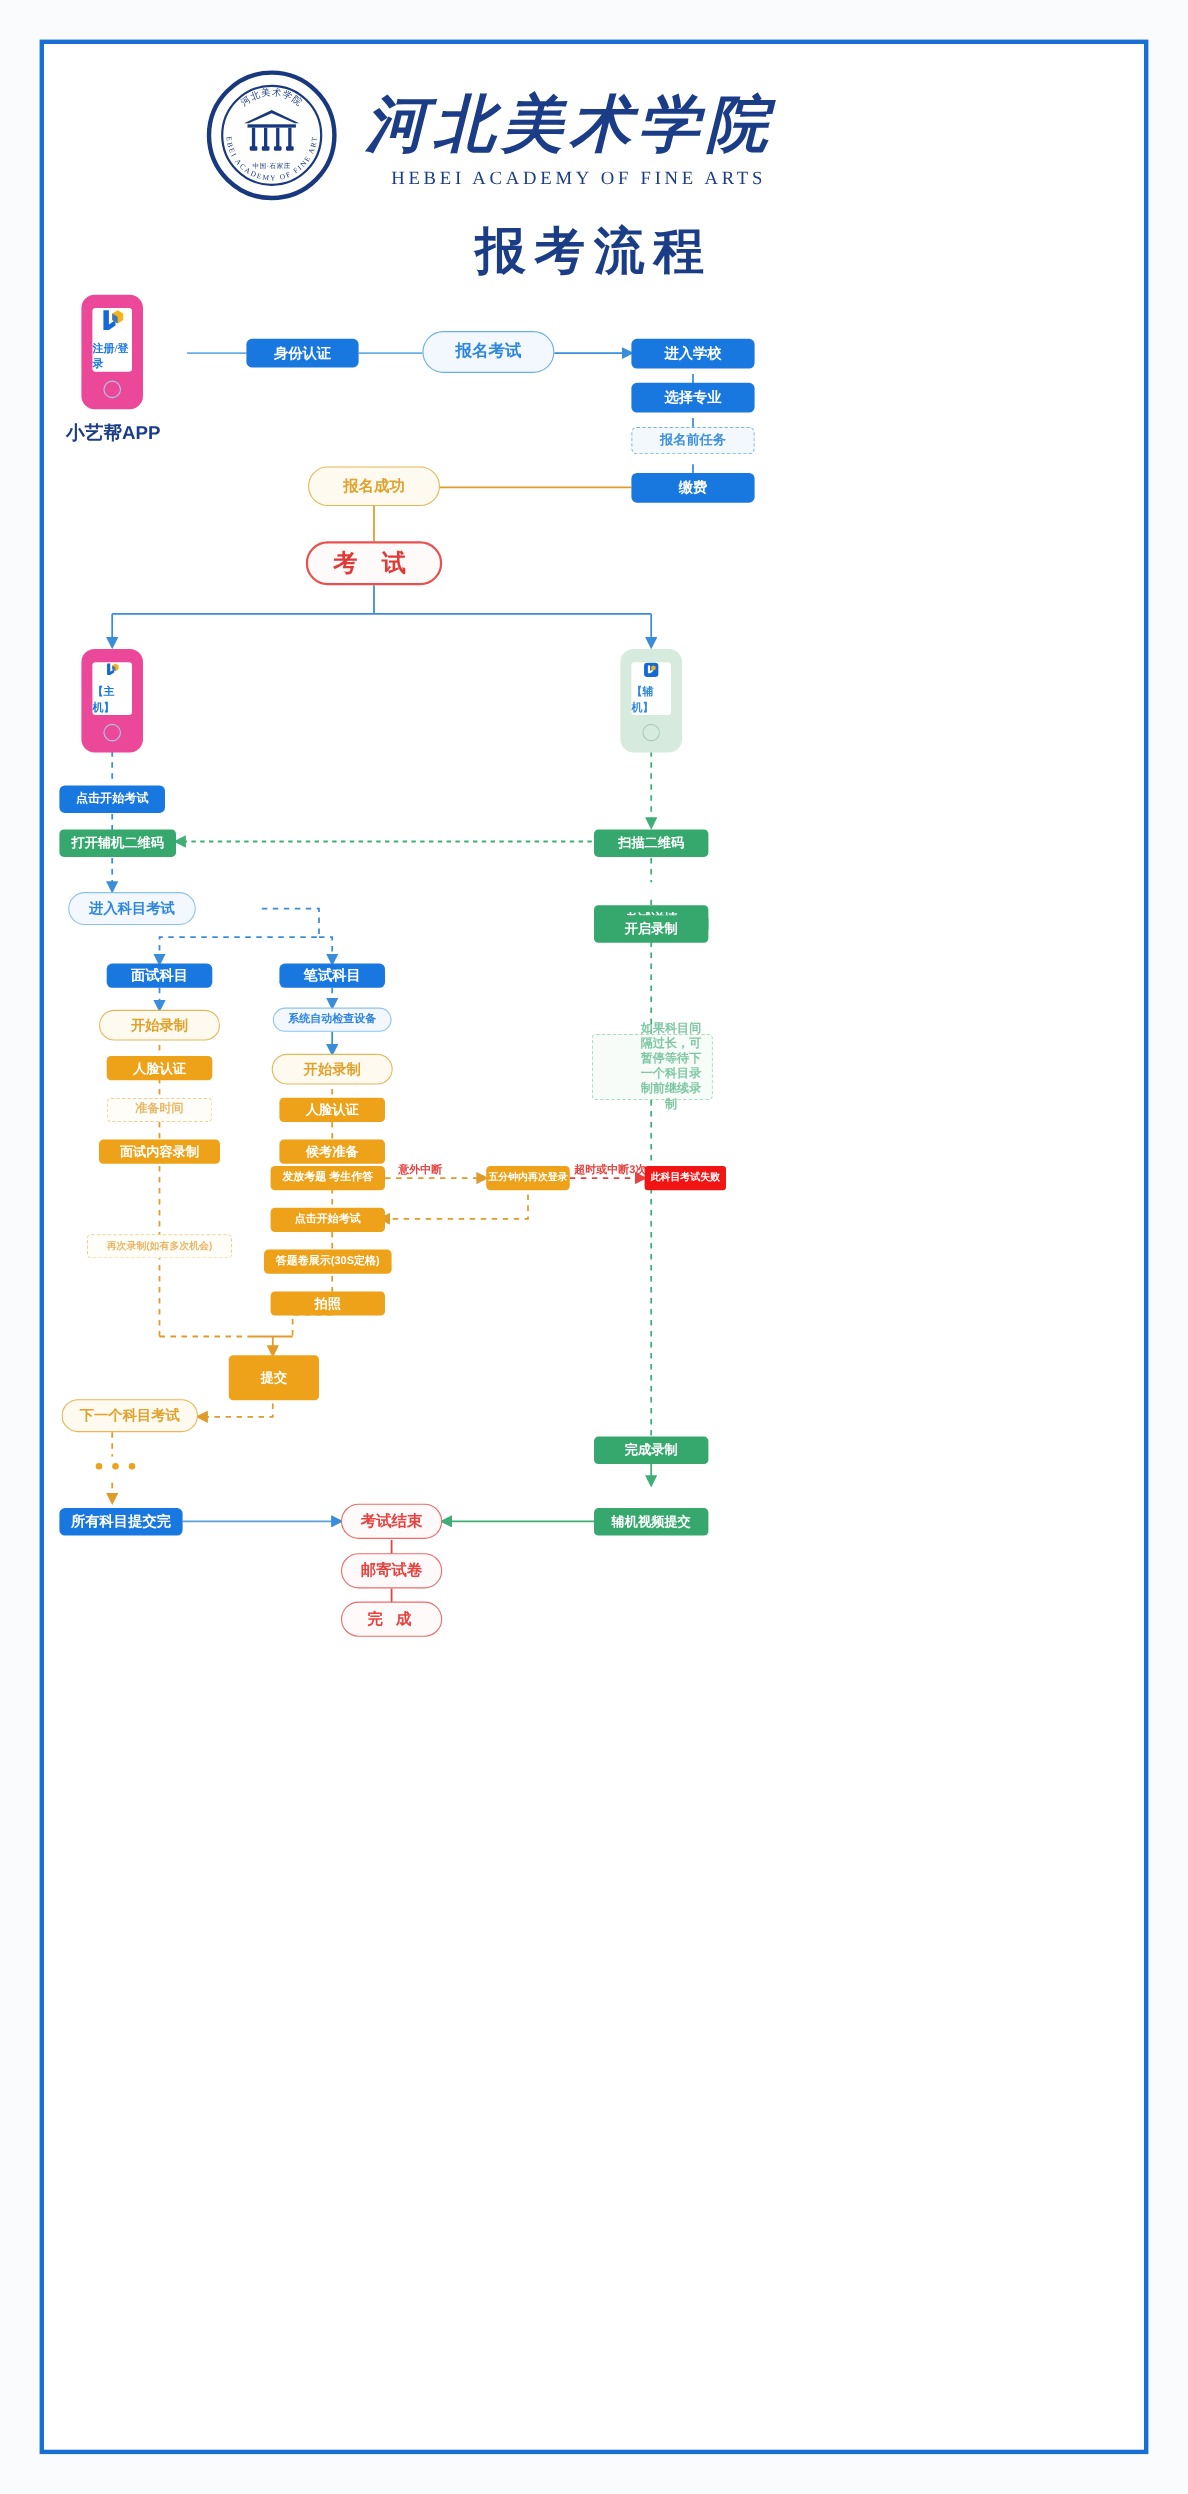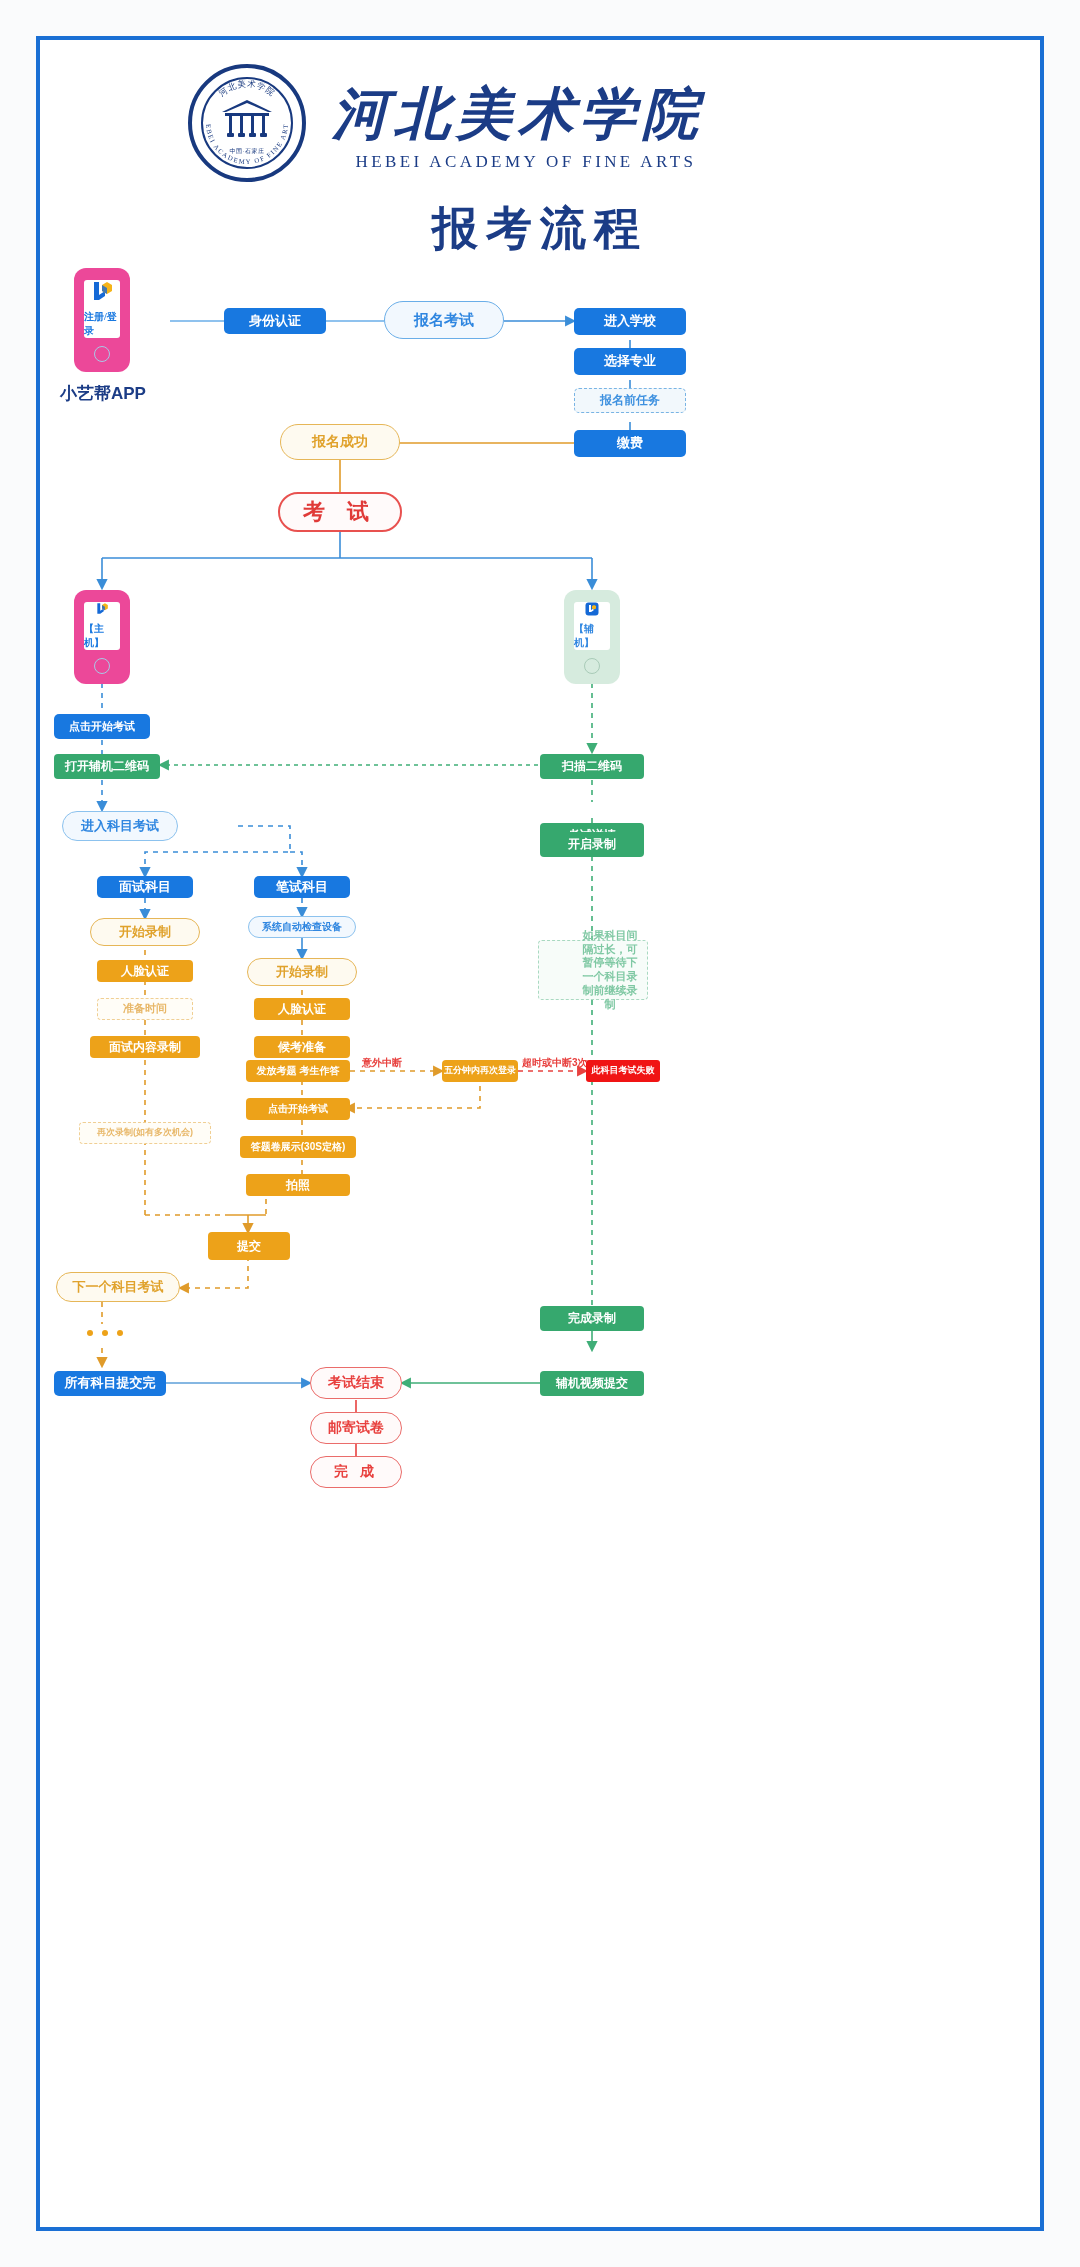--- a/index.html
+++ b/index.html
@@ -280,21 +280,21 @@
 
     <div class="node n-blue" style="left:214px;top:836px;width:96px;height:22px;">笔试科目</div>
     <div class="node n-blue-round-sm" style="left:208px;top:876px;width:108px;height:22px;font-size:10px;">系统自动检查设备</div>
     <div class="node n-orange-round" style="left:207px;top:918px;width:110px;height:28px;font-size:13px;">开始录制</div>
     <div class="node n-orange" style="left:214px;top:958px;width:96px;height:22px;">人脸认证</div>
     <div class="node n-orange" style="left:214px;top:996px;width:96px;height:22px;">候考准备</div>
     <div class="node n-orange" style="left:206px;top:1020px;width:104px;height:22px;font-size:10px;">发放考题 考生作答</div>
     <div class="node n-orange" style="left:206px;top:1058px;width:104px;height:22px;font-size:10px;">点击开始考试</div>
     <div class="node n-orange" style="left:200px;top:1096px;width:116px;height:22px;font-size:10px;">答题卷展示(30S定格)</div>
     <div class="node n-orange" style="left:206px;top:1134px;width:104px;height:22px;">拍照</div>
-    <div class="node n-orange" style="left:168px;top:1192px;width:82px;height:28px;">提交</div>
+    <div class="node n-orange" style="left:168px;top:1192px;width:82px;height:41px;">提交</div>
 
     <div class="edge-label" style="left:322px;top:1016px;color:#e8413f;">意外中断</div>
     <div class="node n-orange" style="left:402px;top:1020px;width:76px;height:22px;font-size:9px;">五分钟内再次登录</div>
     <div class="edge-label" style="left:482px;top:1016px;color:#e8413f;">超时或中断3次</div>
     <div class="node n-red" style="left:546px;top:1020px;width:74px;height:22px;font-size:9px;">此科目考试失败</div>
 
     <div class="node n-orange-round" style="left:16px;top:1232px;width:124px;height:30px;font-size:13px;">下一个科目考试</div>
     <div class="dots" style="left:47px;top:1290px;">
       <span></span>
         <span></span>

